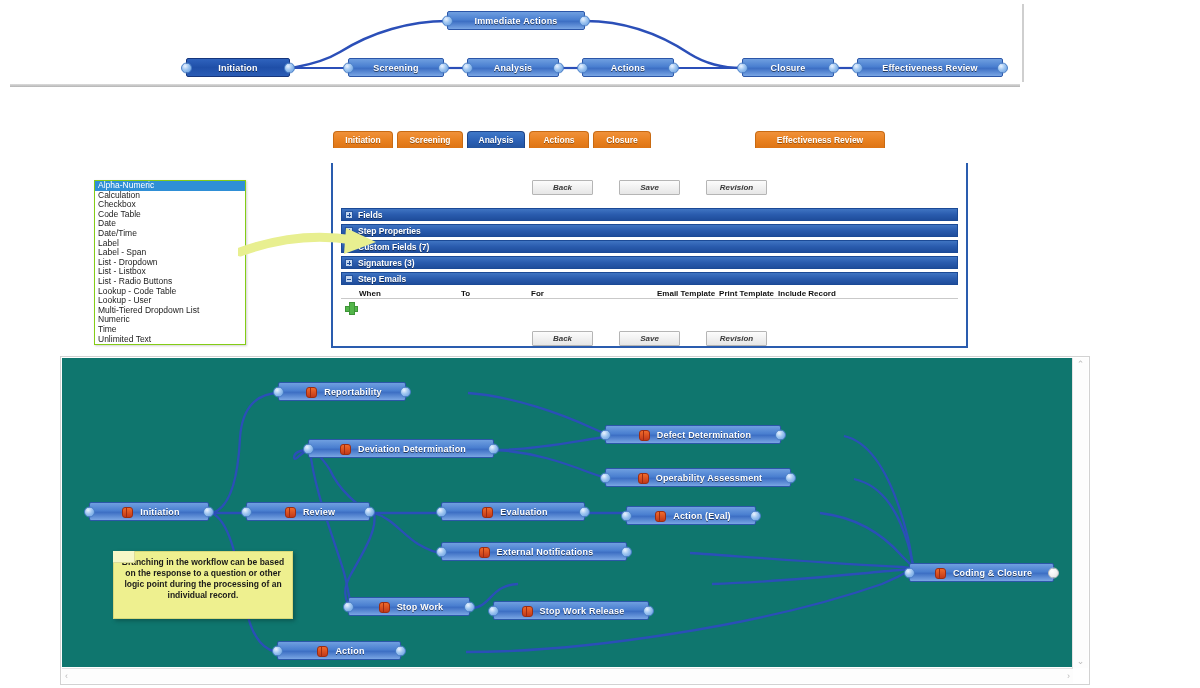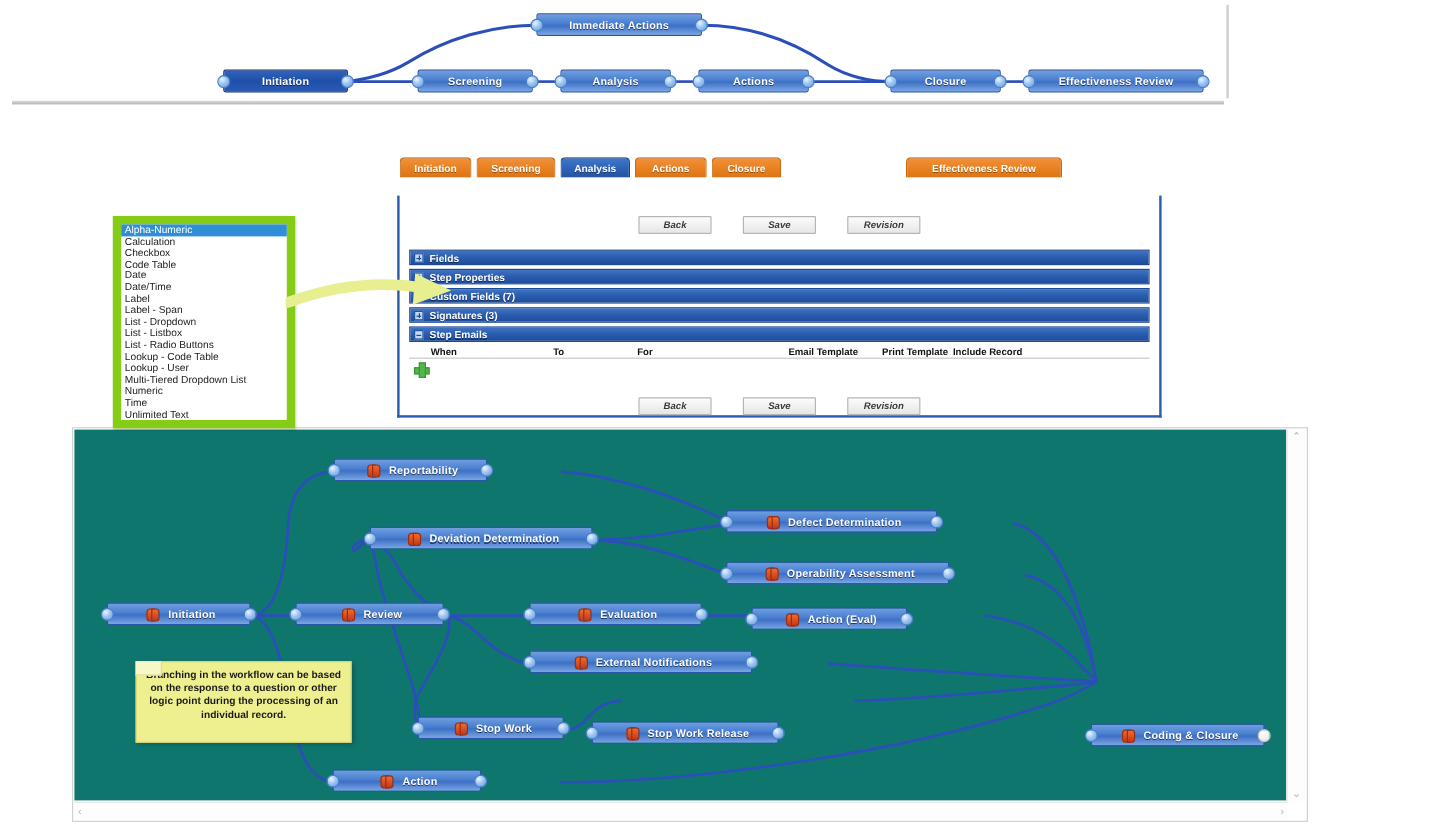--- a/index.html
+++ b/index.html
@@ -51,21 +51,21 @@
   
   #top-panel { position:absolute; left:0; top:0; width:1030px; height:95px; }
   #top-panel .frame-r { position:absolute; right:6px; top:4px; width:2px; height:78px; background:#cfcfcf; }
   #top-panel .frame-b { position:absolute; left:10px; right:10px; top:84px; height:3px;
       background: linear-gradient(to bottom,#dcdcdc,#b4b4b4); }
   #top-svg { position:absolute; left:0; top:0; width:1030px; height:95px; z-index:2; }
 
   
   #fieldlist {
     position:absolute; left:94px; top:180px; width:152px;
-    background:#ffffff; border:7px solid #84cc16;
+    background:#ffffff; border:1px solid #84cc16;
     padding:0; z-index:20;
     box-shadow: 1px 1px 2px rgba(0,0,0,.18);
   }
   #fieldlist .opt {
     font-size:8.5px; line-height:9.6px; color:#222;
     padding:0 2px 0 3px; white-space:nowrap;
     font-family:"Liberation Sans", sans-serif;
   }
   #fieldlist .opt.on { background:#2f8fd6; color:#fff; }
 
@@ -324,21 +324,21 @@
             <span class="expander"></span>
             <span>Step Emails</span>
           </div>
         </div>
 
       <div class="email-head">
         <span style="width:120px;padding-left:18px;">When</span>
         <span style="width:70px;">To</span>
         <span style="width:126px;">For</span>
         <span>Email Template</span>
-        <span style="margin-left:20px;">Print Template</span>
+        <span style="margin-left:4px;">Print Template</span>
         <span style="margin-left:4px;">Include Record</span>
       </div>
 
       <div class="plus-icon"></div>
 
       <div class="btn-row" style="margin-top:16px;">
         <div class="btn">Back</div>
         <div class="btn">Save</div>
         <div class="btn">Revision</div>
       </div>
@@ -454,21 +454,21 @@
             <span class="lbl">Stop Work</span>
             <span class="knob l"></span>
             <span class="knob r"></span>
           </div>
           <div class="wf-node" style="left: 215px; top: 283px; width: 124px;">
             <span class="node-ico"></span>
             <span class="lbl">Action</span>
             <span class="knob l"></span>
             <span class="knob r"></span>
           </div>
-          <div class="wf-node" style="left: 847px; top: 205px; width: 145px; margin-top: 40px;">
+          <div class="wf-node" style="left: 847px; top: 205px; width: 145px;">
             <span class="node-ico"></span>
             <span class="lbl">Coding &amp; Closure</span>
             <span class="knob l"></span>
             <span class="knob r end"></span>
           </div>
         </div>
 
     </div>
 
     <div class="vscroll">

